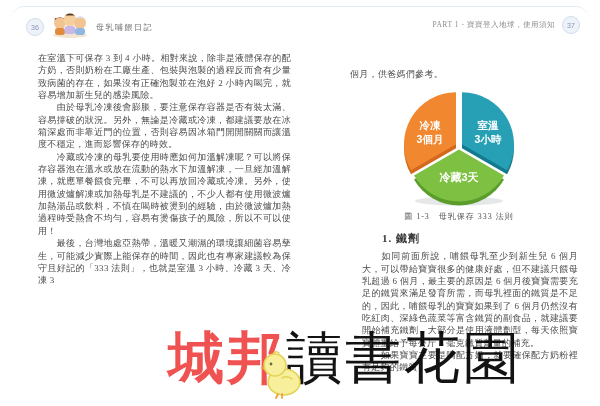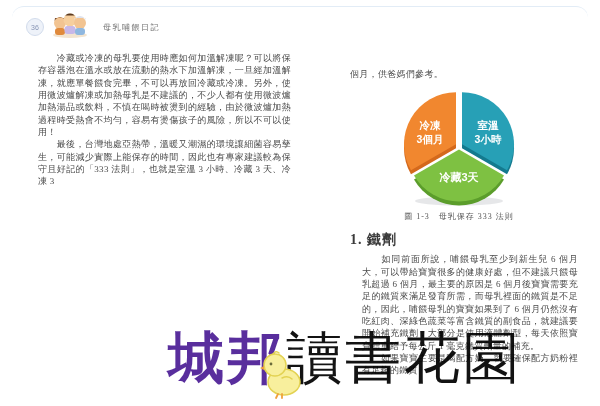--- a/index.html
+++ b/index.html
@@ -6,37 +6,37 @@
   .sheet{position:relative;width:600px;height:406px;background:#fff;overflow:hidden;
          font-family:"Liberation Serif","DejaVu Serif",serif;}
   .top-rule{position:absolute;top:6px;left:12px;right:12px;height:22px;
             border-top:1.5px solid #e2ecf6;border-radius:12px 12px 0 0;}
   
   .hdr-left{position:absolute;top:12px;left:26px;display:flex;align-items:center;gap:7px;}
   .hdr-right{position:absolute;top:16px;right:20px;display:flex;align-items:center;gap:7px;}
   .pagenum{width:16px;height:16px;border-radius:50%;background:#eef2f9;border:1px solid #d2dcec;
            color:#8895b5;font-size:7px;display:flex;align-items:center;justify-content:center;
            font-family:"Liberation Sans",sans-serif;flex:0 0 auto;}
-  .book-title{font-size:8px;color:#6e6e6e;letter-spacing:1.5px;margin-left:7px;}
+  .book-title{font-size:8px;color:#6e6e6e;letter-spacing:1.5px;}
   .part-label{font-size:7.5px;color:#8d8d8d;letter-spacing:0.5px;}
   
   .col-left{position:absolute;left:38px;top:52px;width:253px;}
   .col-right{position:absolute;left:350px;top:68px;width:228px;}
   .para{margin:0;font-size:9px;line-height:12.35px;color:#4b4b4b;text-align:justify;
         text-justify:inter-ideograph;letter-spacing:0.3px;}
   .chart-wrap{text-align:center;margin-top:6px;margin-left:-10px;}
   .fig-caption{font-size:8px;color:#555;text-align:center;margin:1px 0 4px -10px;letter-spacing:1px;}
   .section-heading{font-size:12.5px;font-weight:bold;color:#ee8b2d;margin-top:9px;
                    letter-spacing:2px;font-family:"Liberation Sans","DejaVu Sans",sans-serif;}
-  .sub-heading{font-size:14px;font-weight:bold;color:#3a3a3a;margin-top:9px;letter-spacing:1px;}
+  .sub-heading{font-size:11px;font-weight:bold;color:#3a3a3a;margin-top:9px;letter-spacing:1px;margin-left:32px;}
   .rp-paras{margin-top:4px;margin-left:12px;}
   
   .watermark{position:absolute;left:168px;top:330px;z-index:5;white-space:nowrap;
              font-size:56px;line-height:1;letter-spacing:3px;opacity:0.92;pointer-events:none;}
-  .wm-bold{font-weight:bold;color:#4c1d95;}
+  .wm-bold{font-weight:bold;color:#ef4444;}
   .wm-light{color:#000000;}
   .chick{position:absolute;left:258px;top:350px;z-index:6;}
   svg text{font-family:"Liberation Sans","DejaVu Sans",sans-serif;}
 </style>
 </head>
 <body>
 
 <div class="sheet">
   <div class="top-rule"></div>
 
@@ -52,22 +52,28 @@
         <path d="M12.8 6 A6.5 6.5 0 0 1 25.2 6 L24 3.5 L14 3.5 Z" fill="#5b3a20"></path>
         <rect x="13.5" y="14" width="11" height="8" rx="3" fill="#c8b8e8"></rect>
         <circle cx="29" cy="11" r="6" fill="#f2c492"></circle>
         <path d="M23 10 A6 6 0 0 1 35 10 L34.5 6 L23.5 6 Z" fill="#dfe3ee"></path>
         <rect x="24" y="16" width="10" height="7" rx="3" fill="#8fb7df"></rect>
       </svg>
     </span>
     <span class="book-title">母乳哺餵日記</span>
   </div>
 
+  <div class="hdr-right">
+    <span class="part-label">PART 1・寶寶登入地球，使用須知</span>
+    <div class="pagenum">37</div>
+  </div>
 
   <div class="col-left">
+      <p class="para">在室溫下可保存 3 到 4 小時。相對來說，除非是液體保存的配方奶，否則奶粉在工廠生產、包裝與泡製的過程反而會有少量致病菌的存在，如果沒有正確泡製並在泡好 2 小時內喝完，就容易增加新生兒的感染風險。</p>
+      <p class="para">　　由於母乳冷凍後會膨脹，要注意保存容器是否有裝太滿、容易撐破的狀況。另外，無論是冷藏或冷凍，都建議要放在冰箱深處而非靠近門的位置，否則容易因冰箱門開開關關而讓溫度不穩定，進而影響保存的時效。</p>
       <p class="para">　　冷藏或冷凍的母乳要使用時應如何加溫解凍呢？可以將保存容器泡在溫水或放在流動的熱水下加溫解凍，一旦經加溫解凍，就應單餐餵食完畢，不可以再放回冷藏或冷凍。另外，使用微波爐解凍或加熱母乳是不建議的，不少人都有使用微波爐加熱湯品或飲料，不慎在喝時被燙到的經驗，由於微波爐加熱過程時受熱會不均勻，容易有燙傷孩子的風險，所以不可以使用！</p>
       <p class="para">　　最後，台灣地處亞熱帶，溫暖又潮濕的環境讓細菌容易孳生，可能減少實際上能保存的時間，因此也有專家建議較為保守且好記的「333 法則」，也就是室溫 3 小時、冷藏 3 天、冷凍 3</p>
     </div>
 
   <div class="col-right">
     <p class="para">個月，供爸媽們參考。</p>
 
     <div class="chart-wrap">
       <svg width="144" height="120" viewBox="-72 -60 144 120">
         <ellipse cx="0" cy="55" rx="44" ry="4.5" fill="#9aa0a6" opacity="0.25"></ellipse>

